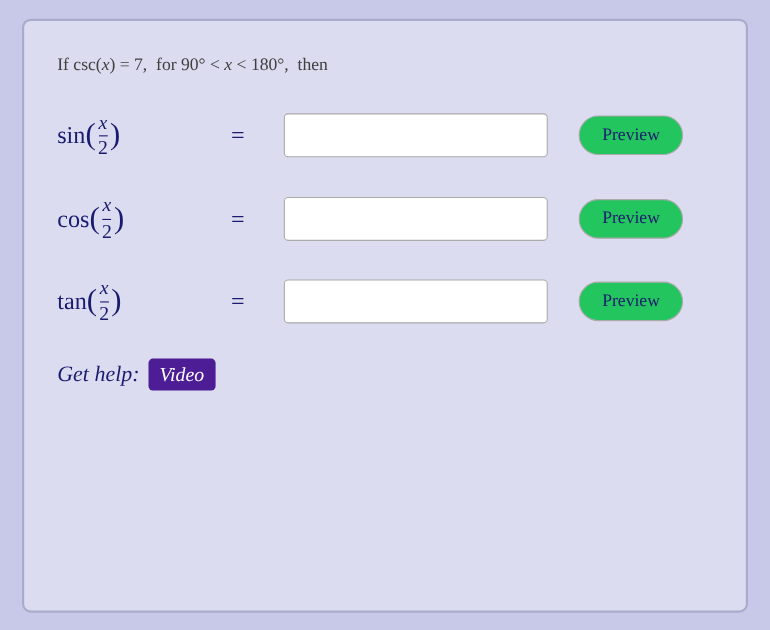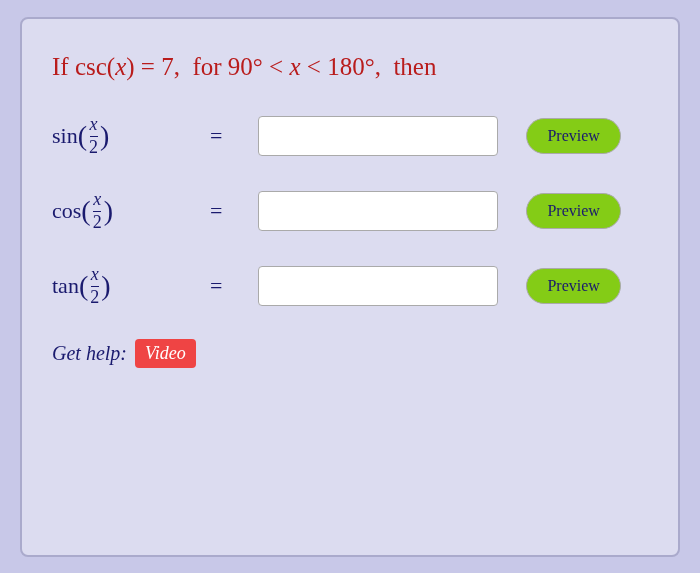--- a/index.html
+++ b/index.html
@@ -21,22 +21,22 @@
     .card {
       background: #dcdcf0;
       border: 2px solid #aaaacc;
       border-radius: 8px;
       width: 660px;
       min-height: 540px;
       padding: 30px 30px 30px 30px;
     }
 
     .problem-statement {
-      font-size: 25px;
-      color: #b91c1c;
+      font-size: 16px;
+      color: #404040;
       margin-bottom: 30px;
       line-height: 1.4;
     }
 
     .math-row {
       display: flex;
       align-items: center;
       margin-bottom: 30px;
       gap: 28px;
     }
@@ -60,42 +60,42 @@
       height: 40px;
       background: white;
       border: 1px solid #aaa;
       border-radius: 4px;
       font-size: 16px;
       padding: 4px 8px;
       outline: none;
     }
 
     .preview-btn {
-      background: #84cc16;
+      background: #22c55e;
       border: 1px solid #aaa;
       border-radius: 20px;
       padding: 8px 20px;
       font-size: 16px;
       color: #1a1a6e;
       cursor: pointer;
       font-family: 'Times New Roman', Times, serif;
     }
 
     .get-help {
       font-size: 20px;
       color: #1a1a6e;
       display: flex;
       align-items: center;
       gap: 8px;
       margin-top: 22px;
       font-style: italic;
     }
 
     .video-link {
-      background: #ef4444;
+      background: #4c1d95;
       color: white;
       padding: 4px 10px;
       border-radius: 4px;
       font-size: 18px;
       cursor: pointer;
       text-decoration: none;
       font-family: 'Times New Roman', Times, serif;
     }
 
     

